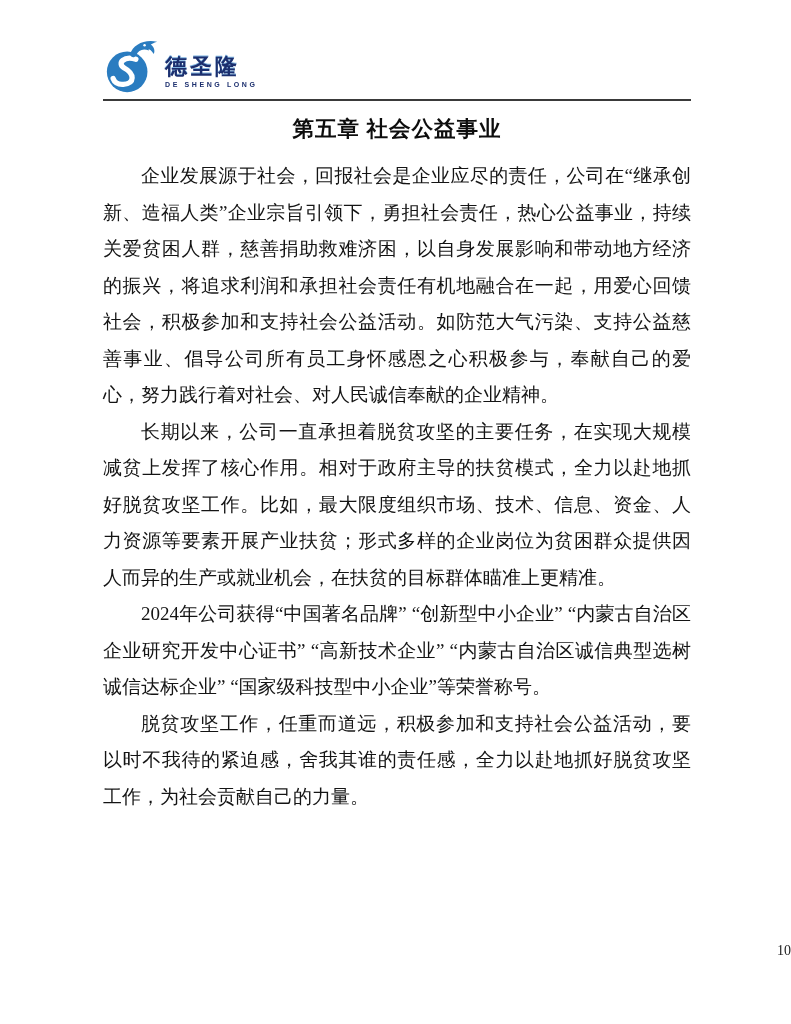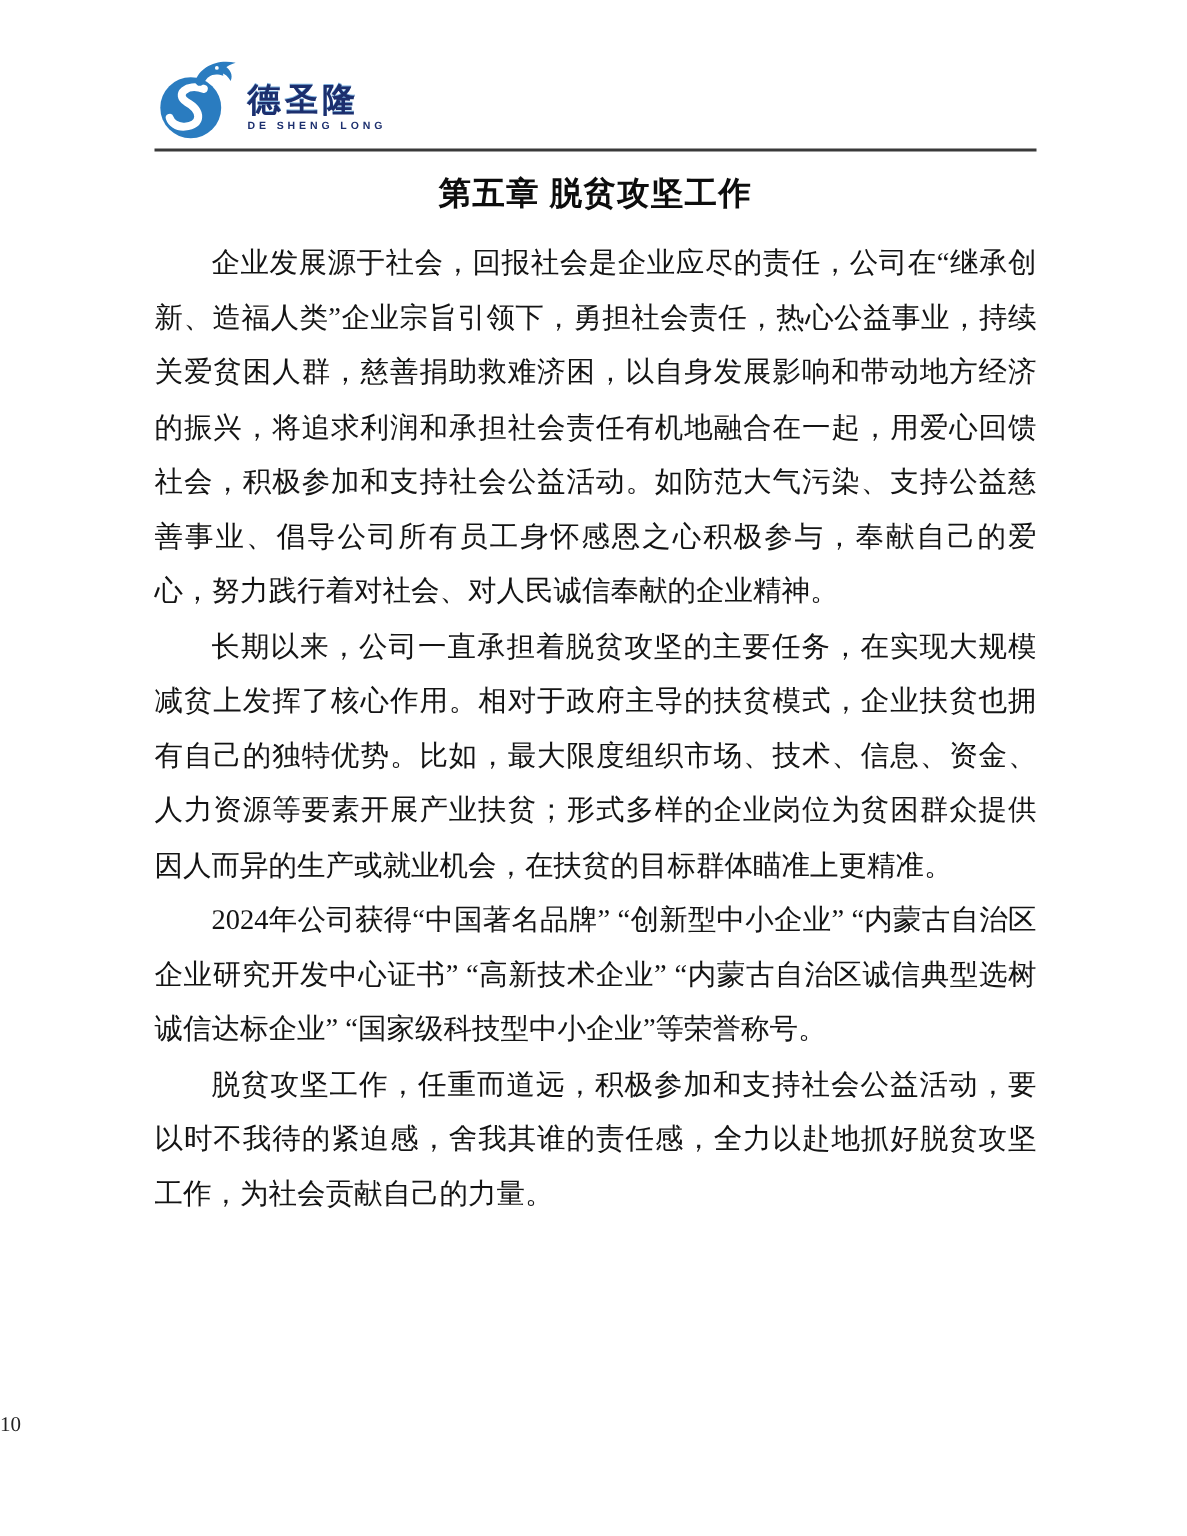--- a/index.html
+++ b/index.html
@@ -57,21 +57,21 @@
     text-align: justify;
     text-justify: inter-ideograph;
     text-indent: 2em;
     color: #141414;
   }
   
   .page-number {
     position: absolute;
     left: 0; right: 0;
     top: 943px;
-    text-align: left;
+    text-align: right;
     font-size: 14px;
     color: #222;
   }
 </style>
 </head>
 <body>
 
 <div class="page">
 
   <header class="header">
@@ -83,24 +83,24 @@
         <path d="M48 6 C52 8 54.5 12.5 52.5 16.5 C50.5 13 48.5 11.5 45.5 11 Z" fill="#2a7cc0"></path>
         <circle cx="43" cy="7.5" r="1.3" fill="#ffffff"></circle>
       </svg>
       <div class="logo-text">
         <span class="logo-cn">德圣隆</span>
         <span class="logo-en">DE SHENG LONG</span>
       </div>
     </div>
   </header>
 
-  <h1 class="chapter-title">第五章 脱贫攻坚工作</h1>
+  <h1 class="chapter-title">第五章 社会公益事业</h1>
 
   <main class="doc-body">
     <p>企业发展源于社会，回报社会是企业应尽的责任，公司在“继承创新、造福人类”企业宗旨引领下，勇担社会责任，热心公益事业，持续关爱贫困人群，慈善捐助救难济困，以自身发展影响和带动地方经济的振兴，将追求利润和承担社会责任有机地融合在一起，用爱心回馈社会，积极参加和支持社会公益活动。如防范大气污染、支持公益慈善事业、倡导公司所有员工身怀感恩之心积极参与，奉献自己的爱心，努力践行着对社会、对人民诚信奉献的企业精神。</p>
-    <p>长期以来，公司一直承担着脱贫攻坚的主要任务，在实现大规模减贫上发挥了核心作用。相对于政府主导的扶贫模式，企业扶贫也拥有自己的独特优势。比如，最大限度组织市场、技术、信息、资金、人力资源等要素开展产业扶贫；形式多样的企业岗位为贫困群众提供因人而异的生产或就业机会，在扶贫的目标群体瞄准上更精准。</p>
+    <p>长期以来，公司一直承担着脱贫攻坚的主要任务，在实现大规模减贫上发挥了核心作用。相对于政府主导的扶贫模式，全力以赴地抓好脱贫攻坚工作。比如，最大限度组织市场、技术、信息、资金、人力资源等要素开展产业扶贫；形式多样的企业岗位为贫困群众提供因人而异的生产或就业机会，在扶贫的目标群体瞄准上更精准。</p>
     <p>2024年公司获得“中国著名品牌” “创新型中小企业” “内蒙古自治区企业研究开发中心证书” “高新技术企业” “内蒙古自治区诚信典型选树诚信达标企业” “国家级科技型中小企业”等荣誉称号。</p>
     <p>脱贫攻坚工作，任重而道远，积极参加和支持社会公益活动，要以时不我待的紧迫感，舍我其谁的责任感，全力以赴地抓好脱贫攻坚工作，为社会贡献自己的力量。</p>
   </main>
 
   <div class="page-number">10</div>
 
 </div>
 
 </body></html>

